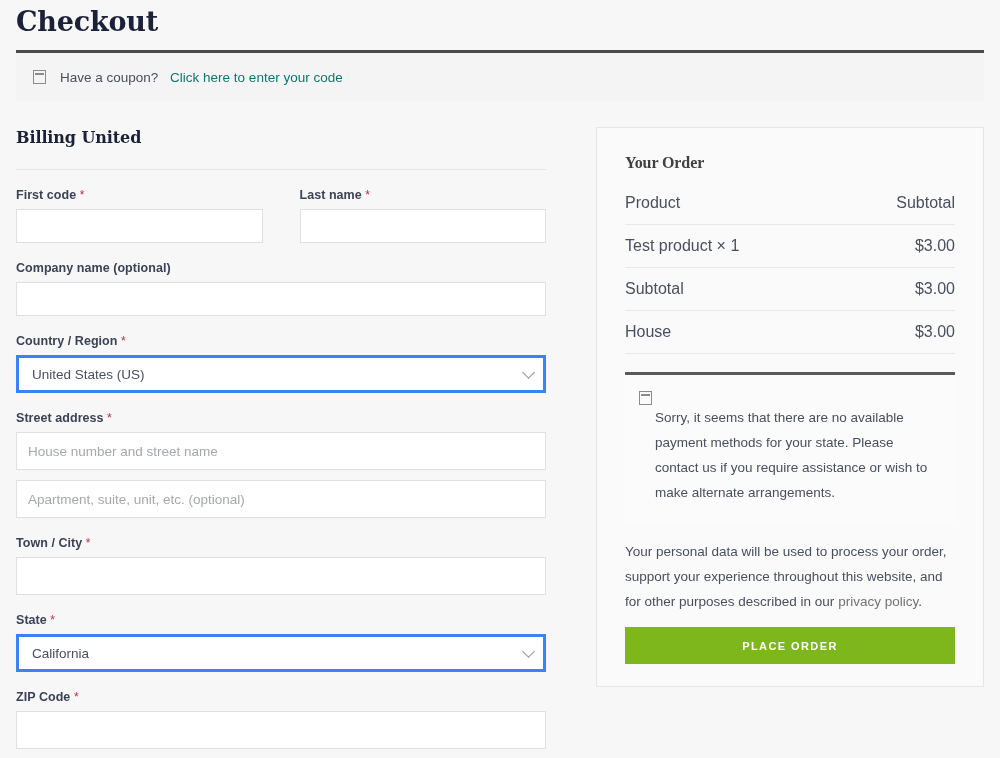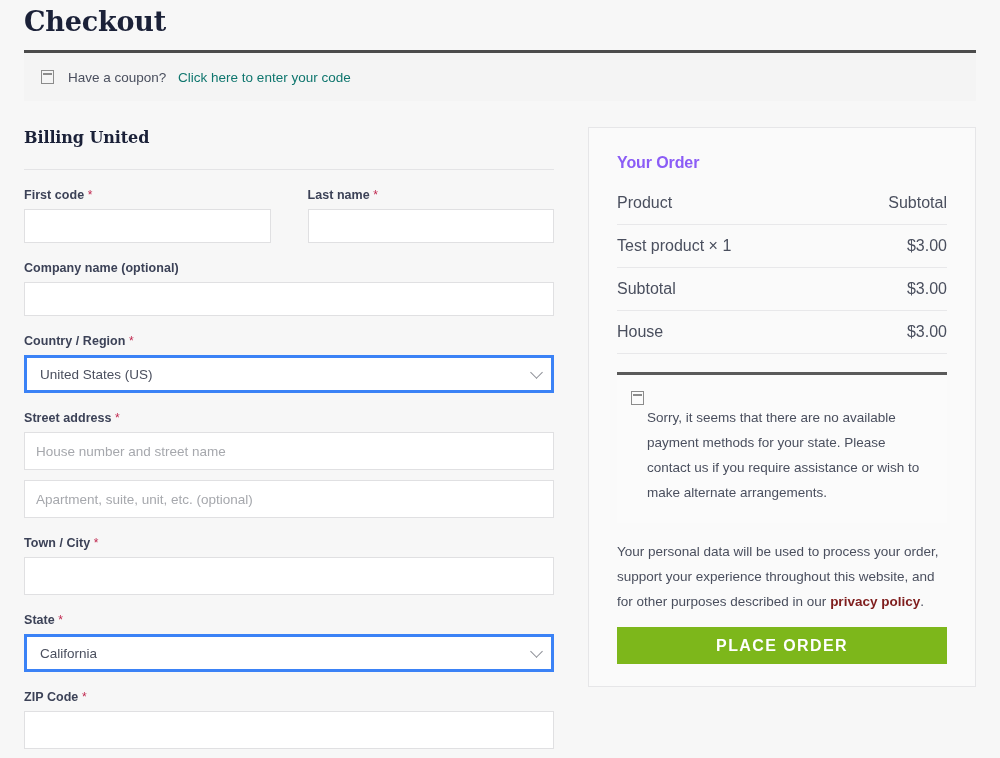--- a/index.html
+++ b/index.html
@@ -14,21 +14,21 @@
     background: #f7f7f7;
     font-family: "Liberation Sans", sans-serif;
     color: #3c4257;
     -webkit-font-smoothing: antialiased;
   }
 
   .page {
     position: relative;
     width: 1000px;
     height: 554px;
-    padding: 0 24px;
+    padding: 0 16px;
   }
 
   
   .page-title {
     font-family: "DejaVu Serif", "Liberation Serif", serif;
     font-weight: bold;
     font-size: 27px;
     line-height: 38px;
     color: #1b2138;
     letter-spacing: -0.2px;
@@ -189,24 +189,24 @@
   .field.spaced-2 { margin-top: 10px; }
 
   
   .order-panel {
     background: #fafafa;
     border: 1px solid #e6e6e8;
     padding: 26px 28px 22px 28px;
   }
 
   .order-title {
-    font-family: Liberation Sans, sans-serif;
+    font-family: Liberation Serif, serif;
     font-weight: bold;
     font-size: 16px;
-    color: #8b5cf6;
+    color: #404040;
     letter-spacing: -0.1px;
   }
 
   table.order-table {
     width: 100%;
     border-collapse: collapse;
     margin-top: 22px;
   }
   table.order-table th,
   table.order-table td {
@@ -242,36 +242,35 @@
     color: #4a4f5e;
   }
 
   .privacy-text {
     margin-top: 16px;
     font-size: 13.5px;
     line-height: 25px;
     color: #4a4f5e;
   }
   .privacy-link {
-    color: #7f1d1d;
+    color: #737373;
     text-decoration: none;
     cursor: pointer;
-    font-weight: bold;
   }
 
   .place-order-btn {
     display: block;
     width: 100%;
     margin-top: 13px;
     height: 37px;
     background: #7db71b;
     border: none;
     color: #ffffff;
     font-family: "Liberation Sans", sans-serif;
-    font-size: 16px;
+    font-size: 11px;
     font-weight: bold;
     letter-spacing: 1.4px;
     cursor: pointer;
   }
 </style>
 </head>
 <body>
 
 <div class="page">
 

